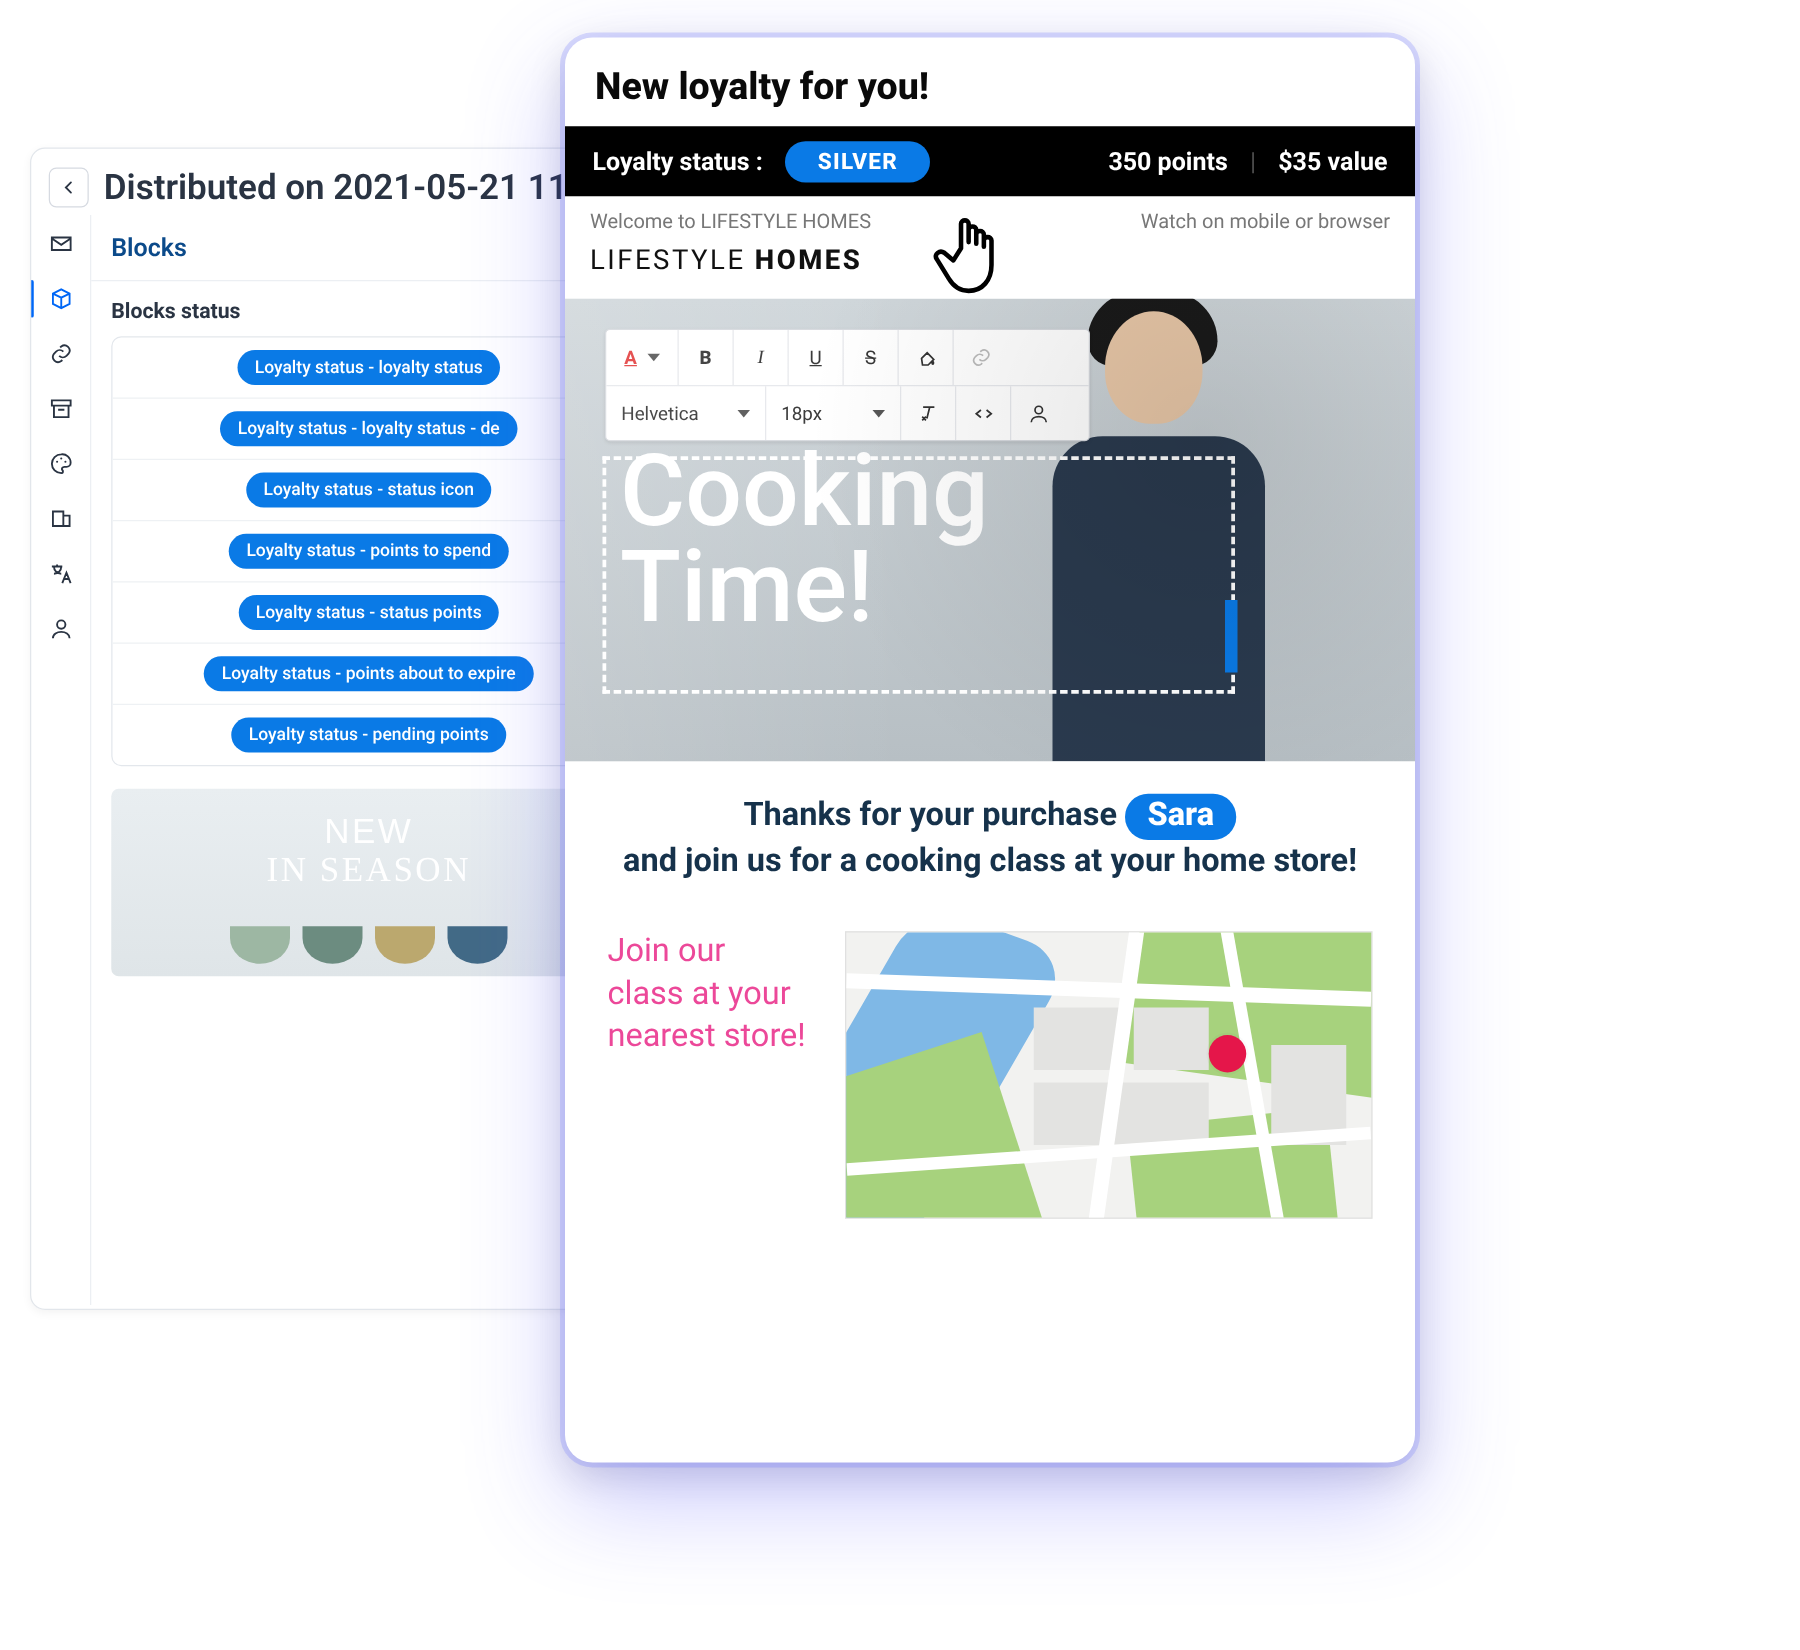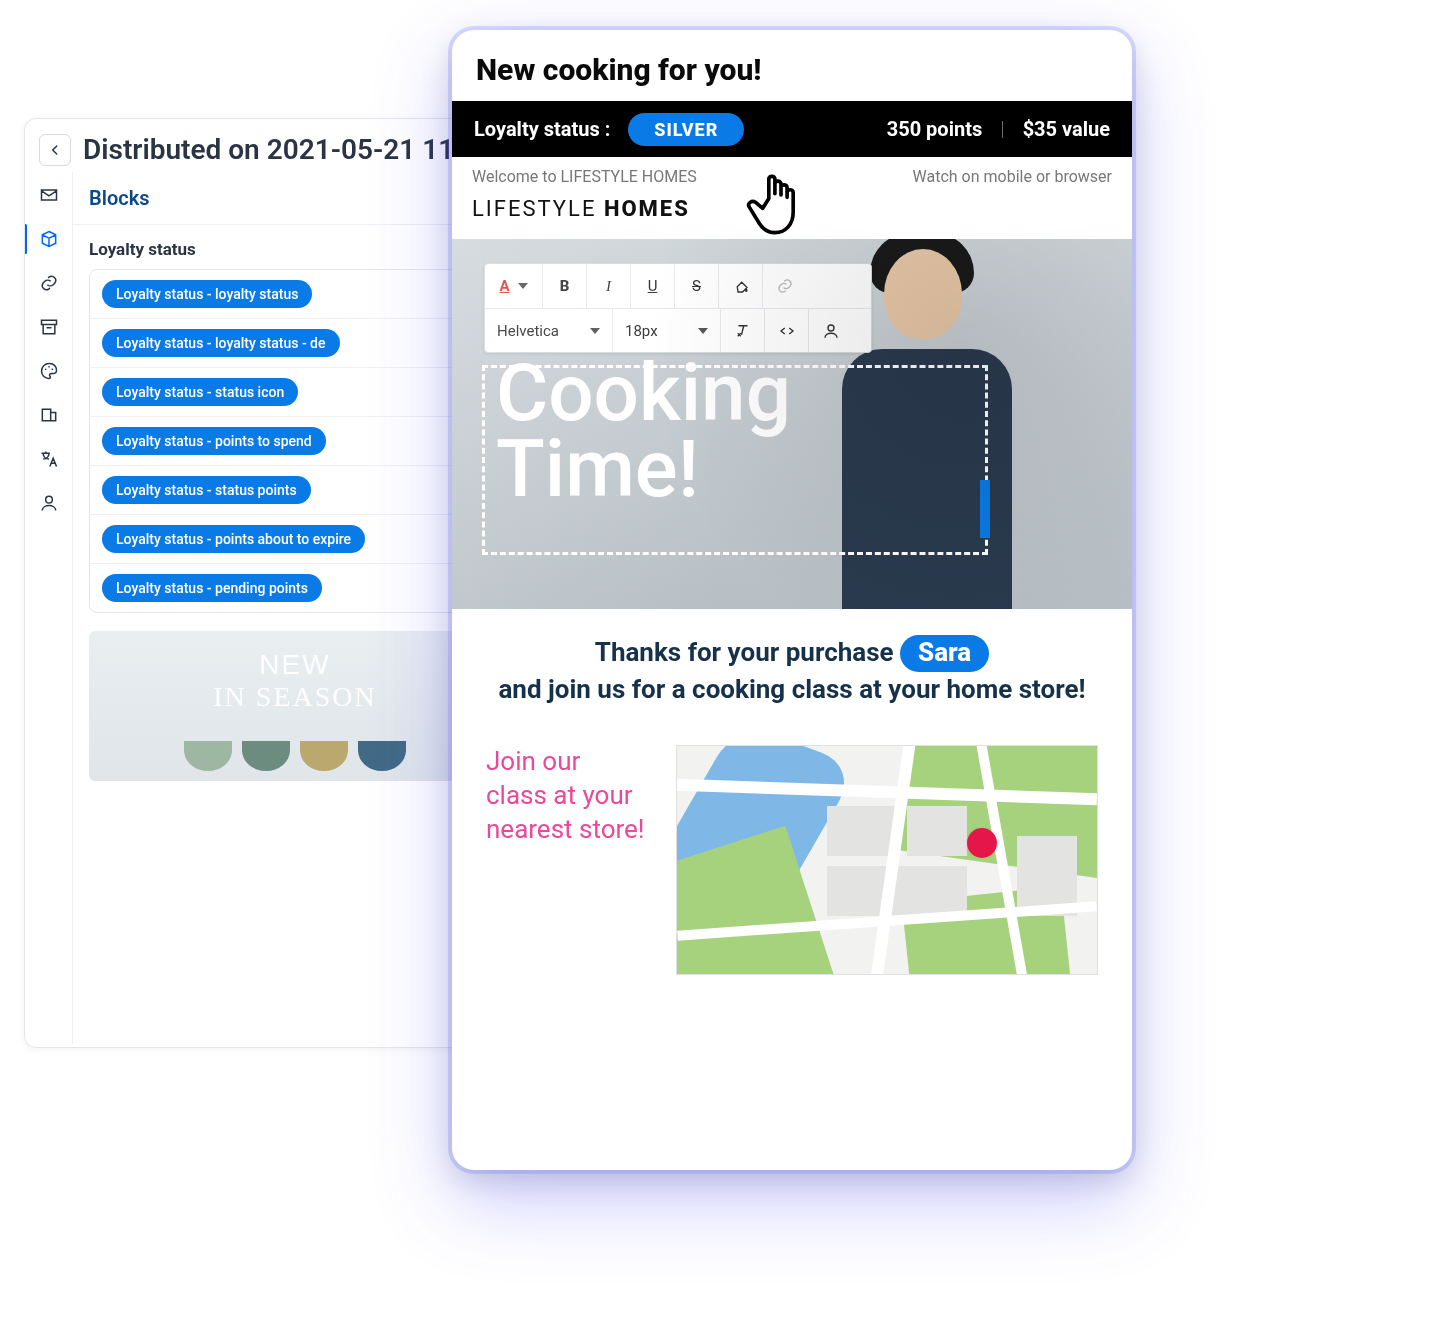--- a/index.html
+++ b/index.html
@@ -17,21 +17,21 @@
     .page-title { font-size:28px; font-weight:600; color:#2a3443; white-space:nowrap; overflow:hidden; }
     .back-body { display:flex; height:calc(100% - 56px); }
     .icon-rail { width:48px; border-right:1px solid #eceff3; display:flex; flex-direction:column; align-items:center; padding-top:12px; gap:22px; }
     .icon-rail .rail-ic { width:22px; height:22px; display:flex; align-items:center; justify-content:center; color:#2a3443; cursor:pointer; }
     .icon-rail .rail-ic.active { color:#0067f6; position:relative; }
     .icon-rail .rail-ic.active::before{ content:""; position:absolute; left:-14px; top:-4px; width:3px; height:30px; background:#0067f6; border-radius:2px;}
     .blocks-pane { flex:1; display:flex; flex-direction:column; min-width:0; }
     .blocks-title { font-size:20px; font-weight:600; color:#0b4a8a; padding:14px 16px; border-bottom:1px solid #eceff3; }
     .blocks-sub  { font-size:17px; font-weight:700; color:#2a3443; padding:14px 16px 10px; }
     .pill-list { border:1px solid #e3e7ec; border-radius:8px; margin:0 16px; overflow:hidden; }
-    .pill-row { padding:10px 12px; border-bottom:1px solid #eef1f4; }
+    .pill-row { padding:10px 12px; border-bottom:1px solid #eef1f4;text-align:center; }
     .pill-row:last-child{ border-bottom:none; }
     .pill { display:inline-block; background:#0a7ae6; color:#fff; font-size:14px; font-weight:500; padding:6px 14px; border-radius:20px; cursor:grab; }
     .thumb-card { margin:18px 16px 0; height:150px; border-radius:6px; overflow:hidden; position:relative; background:linear-gradient(#e9eef1,#dfe5e8); display:flex; flex-direction:column; align-items:center; justify-content:flex-start; padding-top:18px; }
     .thumb-card .t1{ font-family:Liberation Sans, sans-serif; color:#fff; font-size:28px; letter-spacing:2px; font-weight:500; }
     .thumb-card .t2{ font-family:Georgia,serif; color:#fff; font-size:28px; letter-spacing:2px; font-weight:500; }
     .bowls { position:absolute; bottom:10px; display:flex; gap:10px; }
     .bowl { width:48px; height:30px; border-radius:0 0 30px 30px/0 0 26px 26px; }
     .bowl:nth-child(1){ background:#9db7a3; } .bowl:nth-child(2){ background:#6c8c80; }
     .bowl:nth-child(3){ background:#bba86e; } .bowl:nth-child(4){ background:#426a86; }
 
@@ -163,21 +163,21 @@
         </div>
       <div class="rail-ic">
           <svg width="20" height="20" viewBox="0 0 24 24">
             <path fill="none" stroke="currentColor" stroke-width="1.8" d="M12 12a4 4 0 1 0 0-8 4 4 0 0 0 0 8z M4 21c0-4 4-6 8-6s8 2 8 6"></path>
           </svg>
         </div>
     </div>
 
     <div class="blocks-pane">
       <div class="blocks-title">Blocks</div>
-      <div class="blocks-sub">Loyalty status</div>
+      <div class="blocks-sub">Blocks status</div>
       <div class="pill-list">
         <div class="pill-row"><span class="pill">Loyalty status - loyalty status</span></div>
         <div class="pill-row"><span class="pill">Loyalty status - loyalty status - de</span></div>
         <div class="pill-row"><span class="pill">Loyalty status - status icon</span></div>
         <div class="pill-row"><span class="pill">Loyalty status - points to spend</span></div>
         <div class="pill-row"><span class="pill">Loyalty status - status points</span></div>
         <div class="pill-row"><span class="pill">Loyalty status - points about to expire</span></div>
         <div class="pill-row"><span class="pill">Loyalty status - pending points</span></div>
       </div>
       <div class="thumb-card">
@@ -196,21 +196,21 @@
       <div class="bolt-btn">
         <svg width="14" height="14" viewBox="0 0 24 24">
             <path fill="currentColor" d="M13 2L4 14h6l-1 8 9-12h-6z"></path>
           </svg>
       </div>
     </div>
   </div>
 </div>
 
 <div class="front-wrap">
-  <div class="fp-title">New cooking for you!</div>
+  <div class="fp-title">New loyalty for you!</div>
 
   <div class="fp-bar">
     <span class="lab">Loyalty status :</span>
     <span class="silver-pill">SILVER</span>
     <span class="spacer"></span>
     <span>350 points</span>
     <span class="divider">|</span>
     <span>$35 value</span>
   </div>
 

